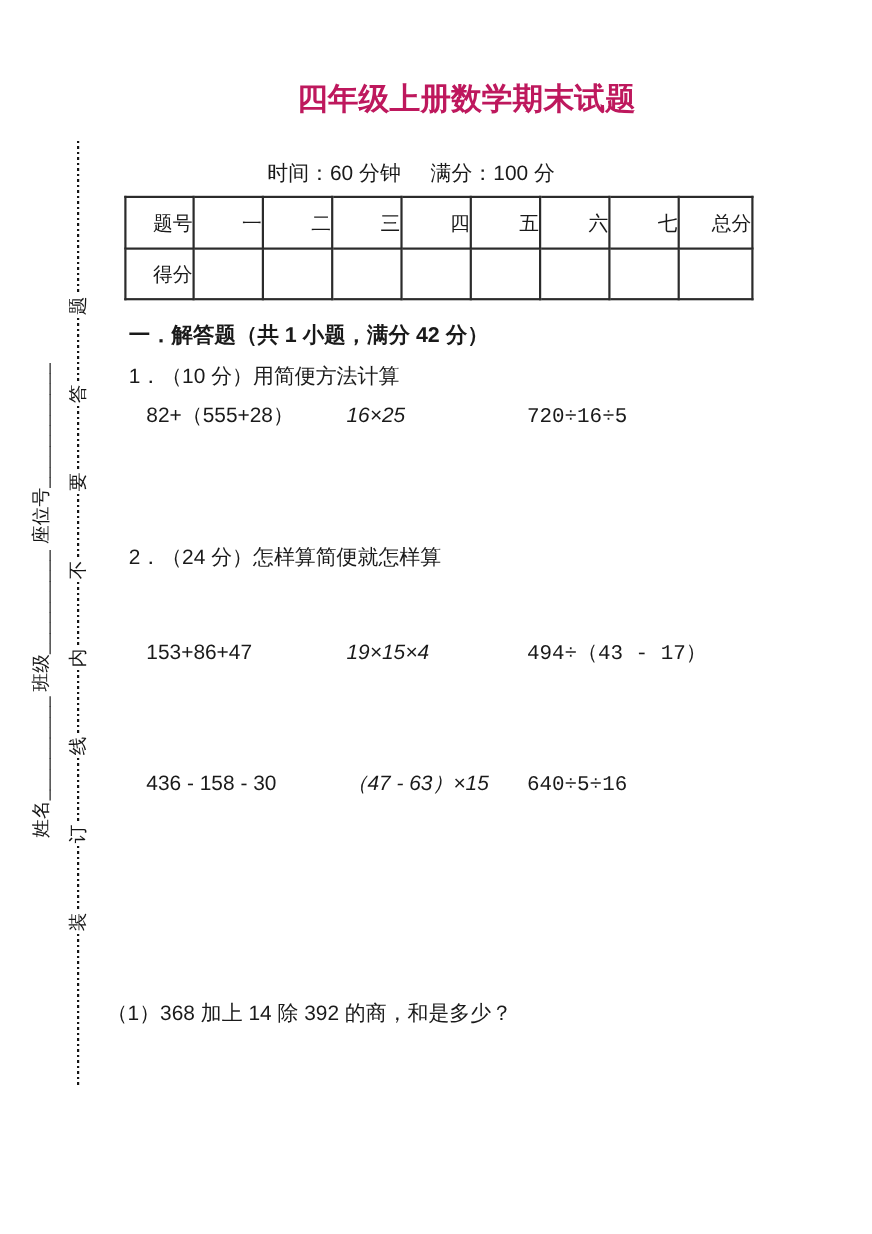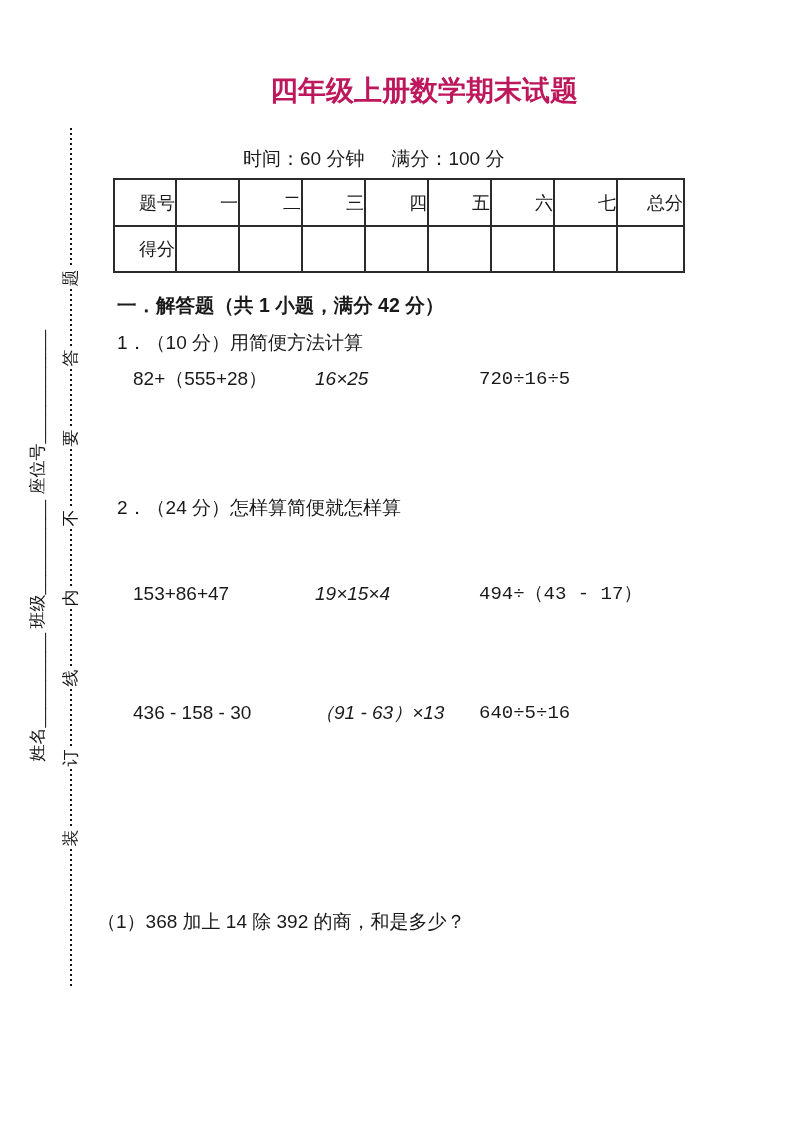--- a/index.html
+++ b/index.html
@@ -159,19 +159,19 @@
   </div>
 
   <div class="line q2label">2．（24 分）怎样算简便就怎样算</div>
   <div class="expr-row r2">
     <span class="expr c1">153+86+47</span>
     <span class="expr c2">19×15×4</span>
     <span class="expr c3">494÷（43 - 17）</span>
   </div>
   <div class="expr-row r3">
     <span class="expr c1">436 - 158 - 30</span>
-    <span class="expr c2">（91 - 63）×13</span>
+    <span class="expr c2">（47 - 63）×15</span>
     <span class="expr c3">640÷5÷16</span>
   </div>
 
   <div class="line q3part">（1）368 加上 14 除 392 的商，和是多少？</div>
 
 </div>
 
 </body></html>

